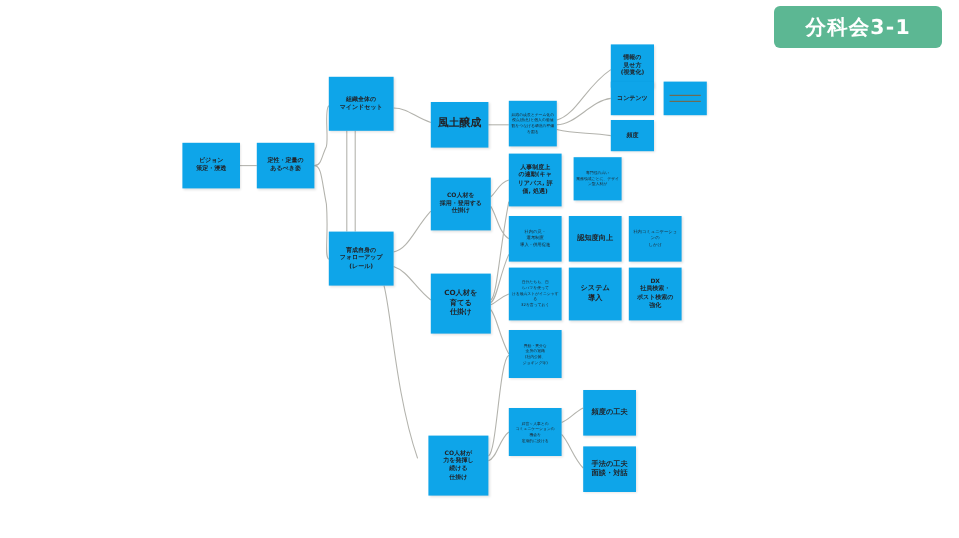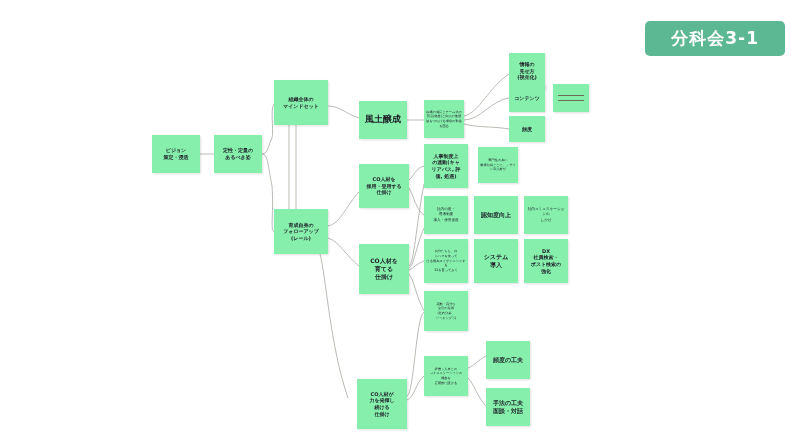--- a/index.html
+++ b/index.html
@@ -2,34 +2,34 @@
 <html><head>
 <meta charset="utf-8">
 <style>
   html,body{margin:0;padding:0;}
   body{
     width:799px;height:448px;
     background:#ffffff;
     font-family:"DejaVu Sans","Liberation Sans",sans-serif;
     overflow:hidden;position:relative;
   }
-  #canvas{position:absolute;inset:0;margin-top:16px;}
+  #canvas{position:absolute;inset:0;}
   #wires{position:absolute;left:0;top:0;width:799px;height:448px;pointer-events:none;}
 
   .badge{
     position:absolute;right:14px;top:5px;
     background:#5cb793;color:#ffffff;
     font-weight:bold;font-size:17px;
     padding:6px 26px;border-radius:5px;
     letter-spacing:1px;white-space:nowrap;
   }
 
   .note{
     position:absolute;
-    background:#86efac;
+    background:#0ea5e9;
     box-shadow:1px 1px 2px rgba(0,0,0,.12);
     display:flex;align-items:center;justify-content:center;
     text-align:center;
     color:#20242a;
     line-height:1.32;
     box-sizing:border-box;
     padding:2px;
     word-break:break-all;
   }
 

